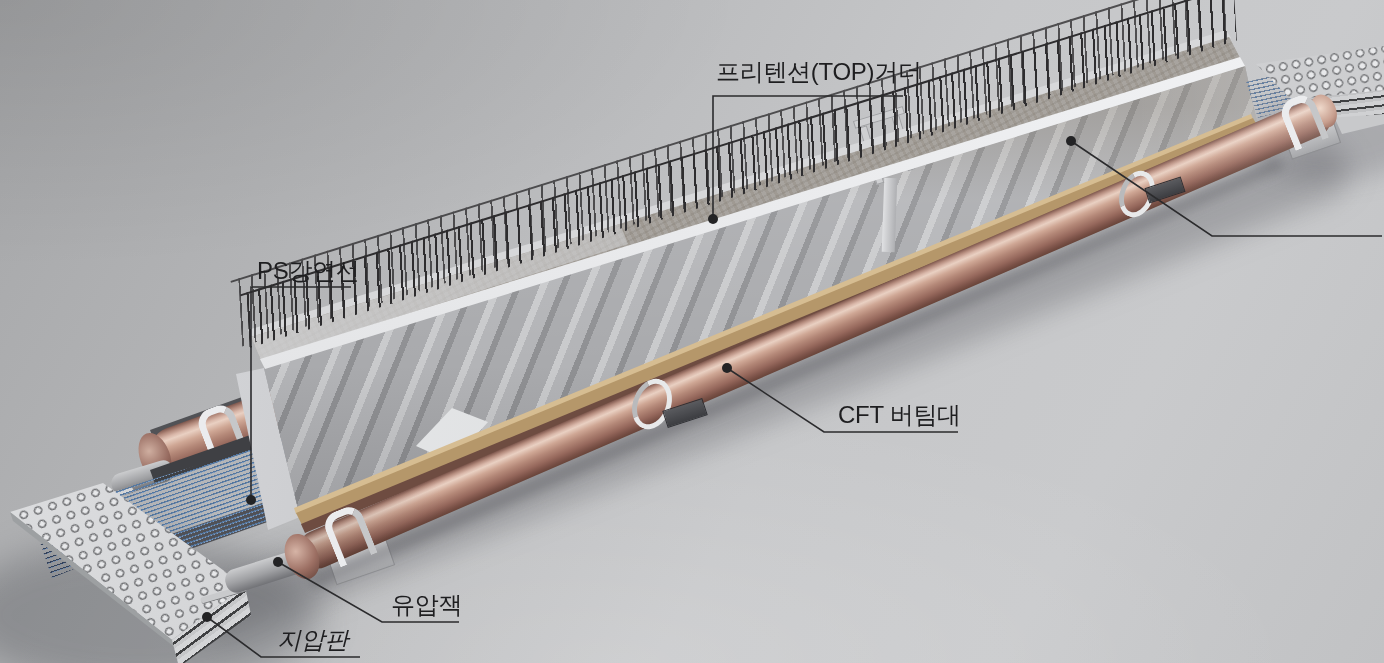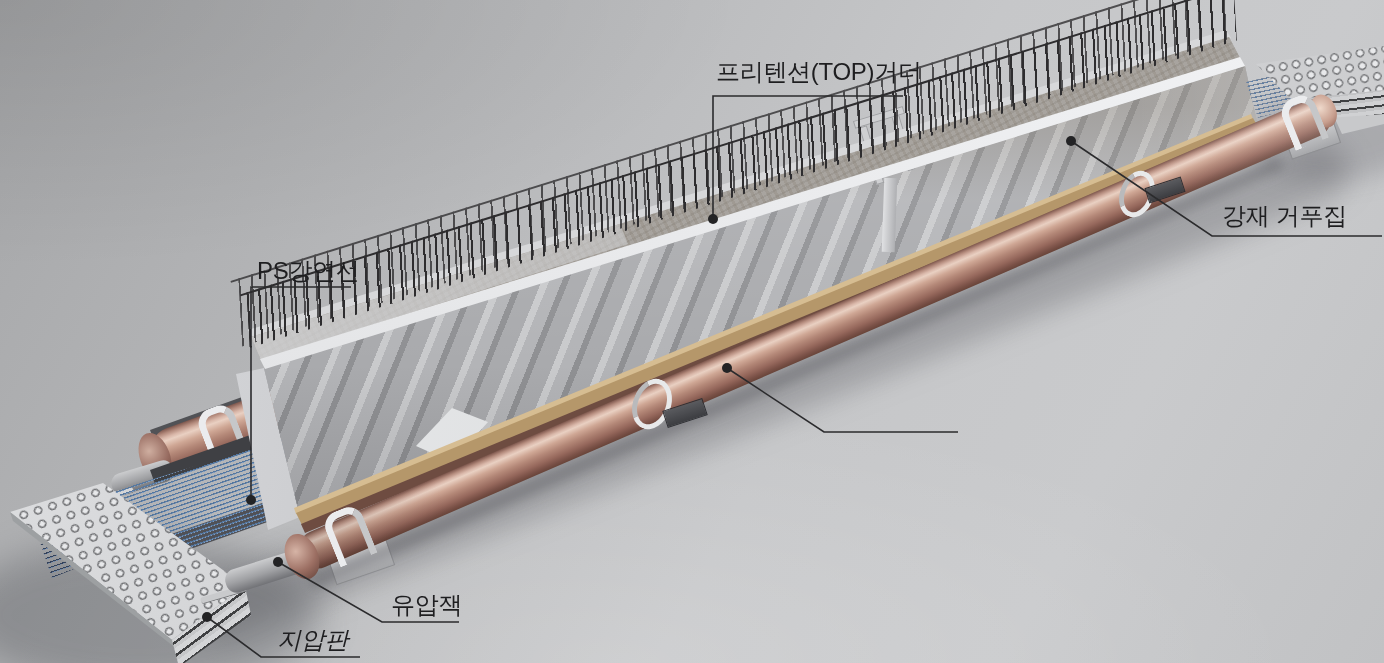--- a/index.html
+++ b/index.html
@@ -279,18 +279,18 @@
     <circle cx="251" cy="500" r="5" fill="#232325" stroke="none"></circle>
     <path d="M727,368 L824,432 H958"></path>
     <circle cx="727" cy="368" r="5" fill="#232325" stroke="none"></circle>
     <path d="M278,562 L382,622 H459"></path>
     <circle cx="278" cy="562" r="5" fill="#232325" stroke="none"></circle>
     <path d="M207,617 L261,657 H360"></path>
     <circle cx="207" cy="617" r="5" fill="#232325" stroke="none"></circle>
   </svg>
 
   <div id="label-girder" class="callout">프리텐션(TOP)거더</div>
-  <div id="label-formwork" class="callout">강재 거푸집</div>
   <div id="label-strand" class="callout">PS강연선</div>
+  <div id="label-strut" class="callout">CFT 버팀대</div>
   <div id="label-jack" class="callout">유압잭</div>
   <div id="label-plate" class="callout">지압판</div>
 
 </div>
 
 </body></html>

